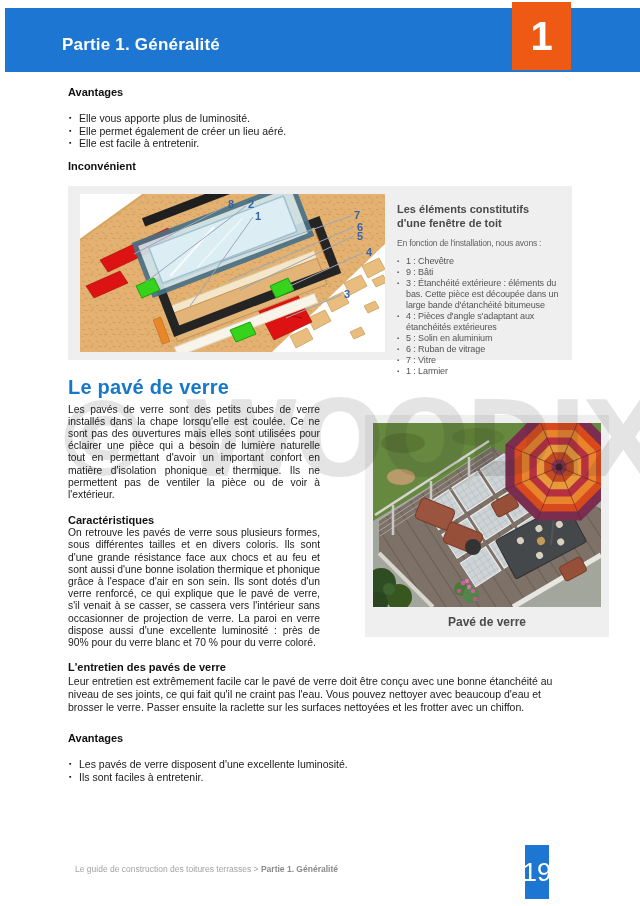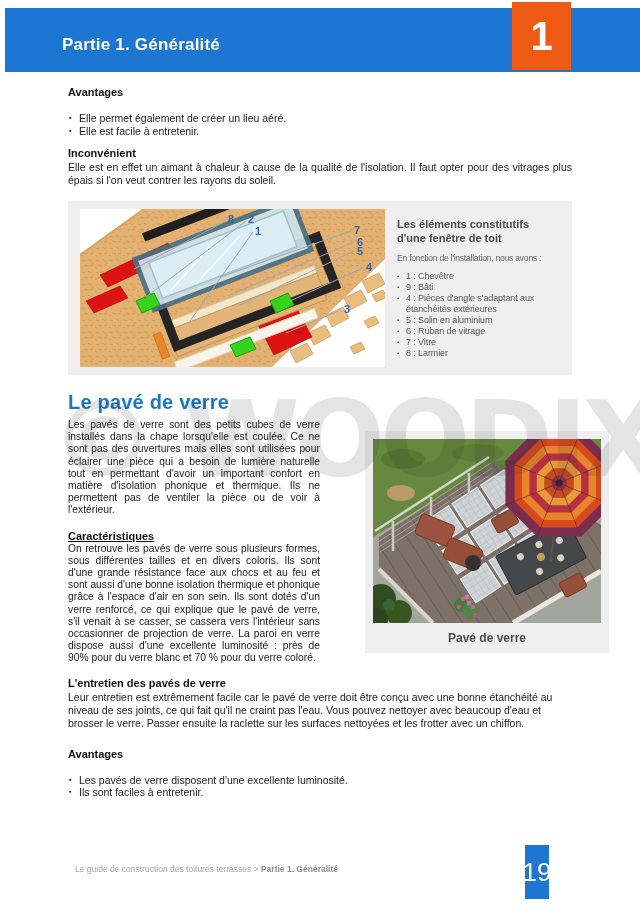--- a/index.html
+++ b/index.html
@@ -32,21 +32,21 @@
   .panel{flex:1;padding-top:8px;}
   .panel-title{font-size:11px;font-weight:bold;color:#4a4a4a;line-height:14px;margin-bottom:8px;}
   .panel-intro{font-size:8.6px;color:#666;letter-spacing:-0.25px;margin-bottom:8px;white-space:nowrap;}
   ul.panel-list{list-style:none;margin:0;padding:0;}
   ul.panel-list li{position:relative;font-size:9px;line-height:11px;padding-left:9px;color:#555;letter-spacing:-0.1px;}
   ul.panel-list li::before{content:"▪";position:absolute;left:0;top:0;font-size:6px;color:#555;}
   
   h2.section{color:var(--hblue);font-size:20px;line-height:22px;font-weight:bold;margin:16px 0 6px 0;letter-spacing:.2px;}
   .cols{display:flex;align-items:center;}
   .col-left{flex:0 0 252px;}
-  .col-left h4.mini{margin:13px 0 1px 0;text-decoration:underline;}
+  .col-left h4.mini{margin:13px 0 1px 0;}
   .col-left p.small{font-size:10.3px;line-height:12.2px;margin:0;text-align:justify;}
   .photo-fig{flex:0 0 244px;background:var(--figbg);padding:8px;margin-left:45px;}
   .photo-fig svg{display:block;}
   .caption{font-size:12px;font-weight:bold;color:#4a4a4a;text-align:center;margin-top:8px;}
   
   .breadcrumb{position:absolute;left:75px;top:864px;font-size:8.5px;color:#a3a3a3;}
   .breadcrumb b{color:#8a8a8a;}
   .page-num{position:absolute;left:525px;top:845px;width:24px;height:54px;background:var(--blue);
     color:#fff;font-size:26px;display:flex;align-items:center;justify-content:center;z-index:2;}
   
@@ -61,26 +61,26 @@
 
   <div class="header-bar">
     <div class="header-title">Partie 1. Généralité</div>
   </div>
   <div class="chapter-box">1</div>
 
   <div class="content">
 
     <h4 class="mini">Avantages</h4>
     <ul class="bullets">
+      <li>Elle vous apporte plus de luminosité.</li>
       <li>Elle permet également de créer un lieu aéré.</li>
       <li>Elle est facile à entretenir.</li>
     </ul>
 
     <h4 class="mini tight">Inconvénient</h4>
-    <p class="body">Elle est en effet un aimant à chaleur à cause de la qualité de l'isolation. Il faut opter pour des vitrages plus épais si l'on veut contrer les rayons du soleil.</p>
 
     <div class="figure">
       <div class="diagram-wrap">
         <svg width="305" height="158" viewBox="0 0 305 158">
           <defs>
             <pattern id="chip" width="14" height="12" patternUnits="userSpaceOnUse">
               <rect width="14" height="12" fill="#e3b273"></rect>
               <path d="M2 3l3 1M8 2l3 2M4 8l4 1M10 9l3 -1M1 10l2 1M12 5l1 2" stroke="#c89045" stroke-width="1" opacity="0.6" fill="none"></path>
             </pattern>
           </defs>
@@ -149,25 +149,26 @@
             <text x="264" y="104">3</text>
           </g>
         </svg>
       </div>
       <div class="panel">
         <div class="panel-title">Les éléments constitutifs d'une fenêtre de toit</div>
         <div class="panel-intro">En fonction de l'installation, nous avons :</div>
         <ul class="panel-list">
           <li>1 : Chevêtre</li>
           <li>9 : Bâti</li>
+          <li>3 : Étanchéité extérieure : éléments du bas. Cette pièce est découpée dans un large bande d'étanchéité bitumeuse</li>
           <li>4 : Pièces d'angle s'adaptant aux étanchéités extérieures</li>
           <li>5 : Solin en aluminium</li>
           <li>6 : Ruban de vitrage</li>
           <li>7 : Vitre</li>
-          <li>8 : Larmier</li>
+          <li>1 : Larmier</li>
         </ul>
       </div>
     </div>
 
     <h2 class="section">Le pavé de verre</h2>
 
     <div class="cols">
       <div class="col-left">
         <p class="small">Les pavés de verre sont des petits cubes de verre installés dans la chape lorsqu'elle est coulée. Ce ne sont pas des ouvertures mais elles sont utilisées pour éclairer une pièce qui a besoin de lumière naturelle tout en permettant d'avoir un important confort en matière d'isolation phonique et thermique. Ils ne permettent pas de ventiler la pièce ou de voir à l'extérieur.</p>
         <h4 class="mini">Caractéristiques</h4>

